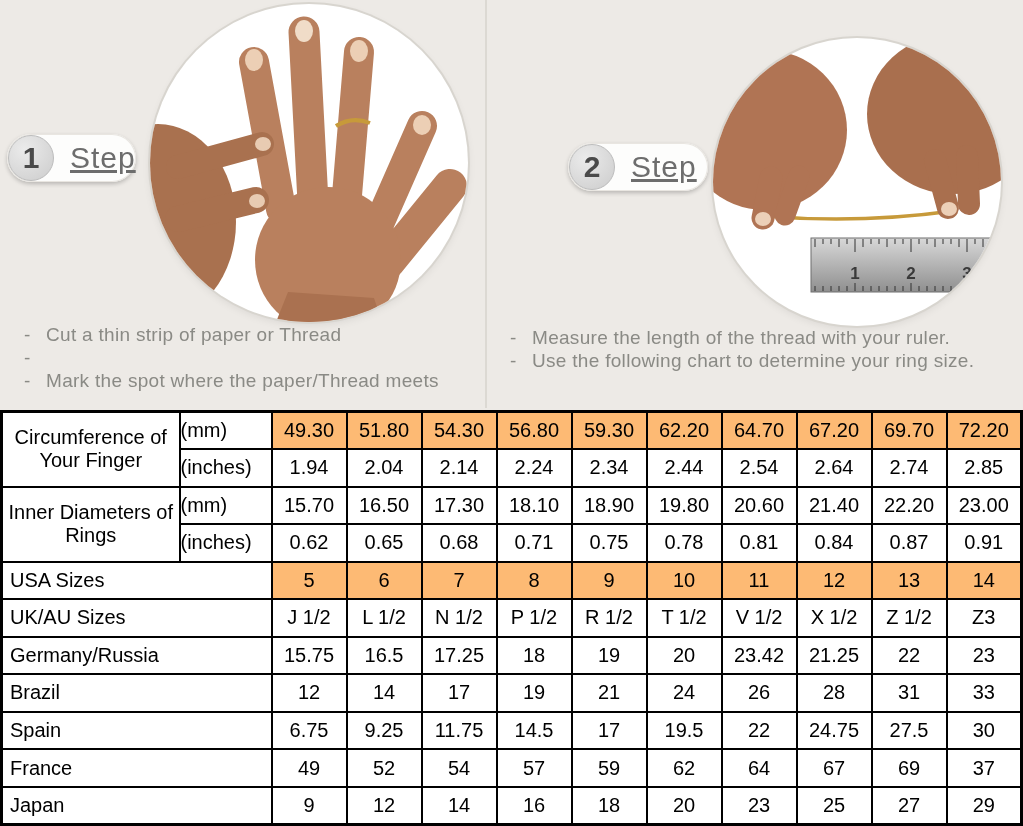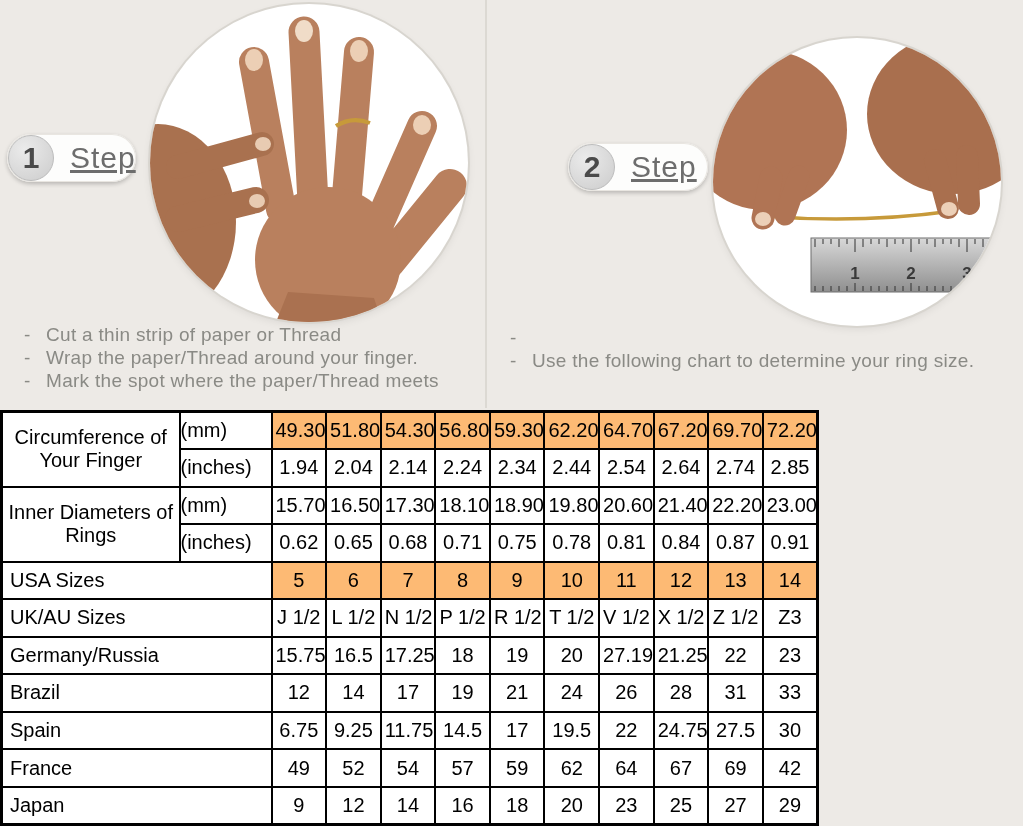--- a/index.html
+++ b/index.html
@@ -41,21 +41,21 @@
 
   .instr{position:absolute;color:#8a8a85;font-size:19px;line-height:23px;letter-spacing:0.3px;}
   .instr1{left:20px;top:323px;}
   .instr2{left:506px;top:326px;}
   .instr-line{display:flex;}
   .dash{width:26px;padding-left:4px;box-sizing:border-box;}
 
   
   .size-table{
     border-collapse:collapse;table-layout:fixed;
-    width:819px;height:416px;
+    width:1023px;height:416px;
     border:3px solid #000;background:#fff;
     font-family:"Liberation Sans",sans-serif;
   }
   .size-table td,.size-table th{
     border:2px solid #000;padding:0 3px;height:37px;box-sizing:border-box;
     font-size:20px;font-weight:normal;color:#000;white-space:nowrap;
   }
   th.span-lbl{text-align:center;white-space:normal;line-height:1.15;}
   th.row-lbl{text-align:left;padding-left:7px;}
   td.unit{text-align:left;padding-left:0;}
@@ -154,30 +154,30 @@
       <span class="badge-label">Step</span>
     </div>
 
     <div class="instr instr1">
         <div class="instr-line">
           <span class="dash">-</span>
           <span>Cut a thin strip of paper or Thread</span>
         </div>
         <div class="instr-line">
           <span class="dash">-</span>
-          <span>Wrap the paper/Thread around your finger.</span>
         </div>
         <div class="instr-line">
           <span class="dash">-</span>
           <span>Mark the spot where the paper/Thread meets</span>
         </div>
       </div>
     <div class="instr instr2">
         <div class="instr-line">
           <span class="dash">-</span>
+          <span>Measure the length of the thread with your ruler.</span>
         </div>
         <div class="instr-line">
           <span class="dash">-</span>
           <span>Use the following chart to determine your ring size.</span>
         </div>
       </div>
   </div>
 
   <table class="size-table">
     <colgroup>
@@ -276,21 +276,21 @@
           <td class="val">Z3</td>
         </tr>
         <tr>
           <th class="row-lbl" colspan="2">Germany/Russia</th>
           <td class="val">15.75</td>
           <td class="val">16.5</td>
           <td class="val">17.25</td>
           <td class="val">18</td>
           <td class="val">19</td>
           <td class="val">20</td>
-          <td class="val">27.19</td>
+          <td class="val">23.42</td>
           <td class="val">21.25</td>
           <td class="val">22</td>
           <td class="val">23</td>
         </tr>
         <tr>
           <th class="row-lbl" colspan="2">Brazil</th>
           <td class="val">12</td>
           <td class="val">14</td>
           <td class="val">17</td>
           <td class="val">19</td>
@@ -318,21 +318,21 @@
           <th class="row-lbl" colspan="2">France</th>
           <td class="val">49</td>
           <td class="val">52</td>
           <td class="val">54</td>
           <td class="val">57</td>
           <td class="val">59</td>
           <td class="val">62</td>
           <td class="val">64</td>
           <td class="val">67</td>
           <td class="val">69</td>
-          <td class="val">42</td>
+          <td class="val">37</td>
         </tr>
         <tr>
           <th class="row-lbl" colspan="2">Japan</th>
           <td class="val">9</td>
           <td class="val">12</td>
           <td class="val">14</td>
           <td class="val">16</td>
           <td class="val">18</td>
           <td class="val">20</td>
           <td class="val">23</td>

